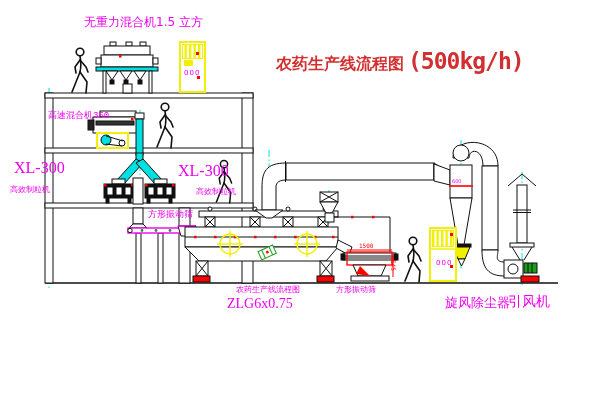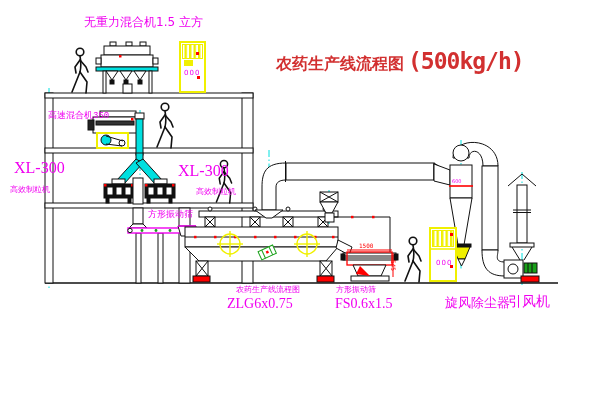--- a/index.html
+++ b/index.html
@@ -305,21 +305,20 @@
 <div class="lbl" style="left:10px;top:186px;font-size:8px;">高效制粒机</div>
 <div class="lbl mono" style="left:178px;top:163px;font-size:16px;">XL-300</div>
 <div class="lbl" style="left:196px;top:188px;font-size:8px;">高效制粒机</div>
 
 <div class="lbl" style="left:148px;top:210px;font-size:9px;">方形振动筛</div>
 
 <div class="lbl" style="left:236px;top:286px;font-size:8px;">农药生产线流程图</div>
 <div class="lbl mono" style="left:227px;top:297px;font-size:14px;">ZLG6x0.75</div>
 
 <div class="lbl" style="left:336px;top:286px;font-size:8px;">方形振动筛</div>
-<div class="lbl mono" style="left:335px;top:297px;font-size:14px;">FS0.6x1.5</div>
 
 <div class="lbl" style="left:445px;top:296px;font-size:13px;">旋风除尘器</div>
 <div class="lbl" style="left:508px;top:294px;font-size:14px;">引风机</div>
 
 <div class="lbl" style="left:452px;top:179px;font-size:5px;">600</div>
 <div class="lbl dim" style="left:359px;top:243px;font-size:6px;">1500</div>
 <div class="lbl dim rot90" style="left:396px;top:260px;font-size:6px;">545</div>
 
 <div class="lbl" style="left:184px;top:70px;font-size:7px;letter-spacing:1px;">000</div>
 <div class="lbl" style="left:436px;top:260px;font-size:7px;letter-spacing:1px;">000</div>

